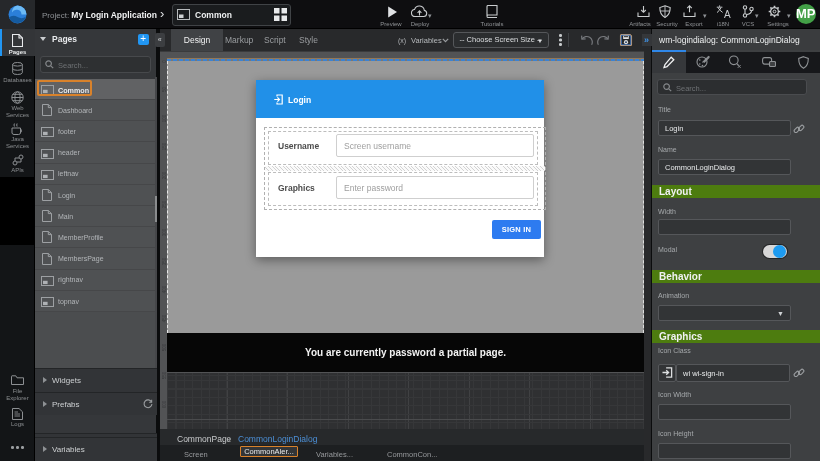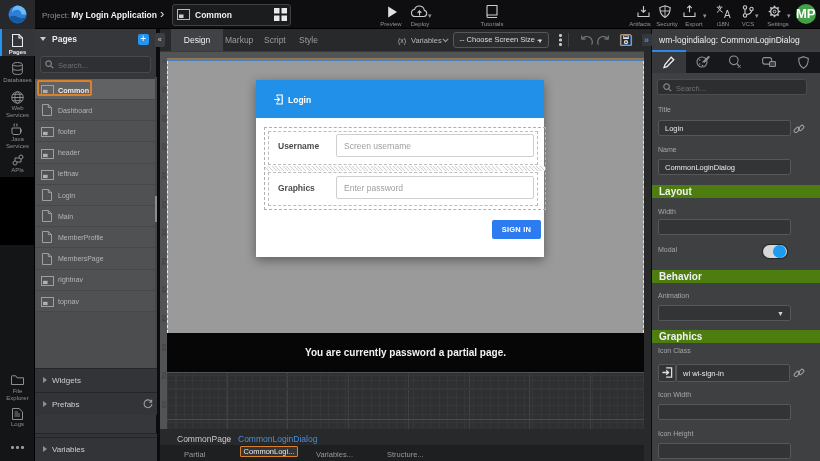--- a/index.html
+++ b/index.html
@@ -364,24 +364,24 @@
     repeating-linear-gradient(to bottom, #363739 0, #363739 1px, transparent 1px, transparent 8.5px),
     repeating-linear-gradient(to right, transparent 0, transparent 59.5px, #404143 59.5px, #404143 60.5px);background-position:0 0,0 7px,0 0;">
   <div style="position:absolute;left:0;top:46px;width:477px;height:1px;background:#4a4b4d;"></div>
 </div>
 
 <div class="abs" style="left:159.5px;top:429px;width:491.5px;height:16px;background:#27292b;"></div>
 <div class="abs" style="left:177px;top:434px;font-size:8.5px;color:#c9cbcd;">CommonPage</div>
 <div class="abs" style="left:228px;top:432.5px;font-size:9.5px;font-weight:bold;color:#85888b;">›</div>
 <div class="abs" style="left:238px;top:434px;font-size:8.5px;color:#4c8fd6;">CommonLoginDialog</div>
 <div class="abs" style="left:159.5px;top:445px;width:491.5px;height:16px;background:#1d1f21;"></div>
-<div class="abs" style="left:184px;top:450px;font-size:7.5px;color:#97999c;">Partial</div>
-<div class="abs" style="left:240px;top:446px;width:58px;height:10.5px;background:#333537;border:1.5px solid #d9822b;border-radius:1px;color:#e8eaeb;font-size:7.5px;line-height:10px;text-align:center;">CommonLogi...</div>
+<div class="abs" style="left:184px;top:450px;font-size:7.5px;color:#97999c;">Screen</div>
+<div class="abs" style="left:240px;top:446px;width:58px;height:10.5px;background:#333537;border:1.5px solid #d9822b;border-radius:1px;color:#e8eaeb;font-size:7.5px;line-height:10px;text-align:center;">CommonAler...</div>
 <div class="abs" style="left:316px;top:450px;font-size:7.5px;color:#97999c;">Variables...</div>
-<div class="abs" style="left:387px;top:450px;font-size:7.5px;color:#97999c;">Structure...</div>
+<div class="abs" style="left:387px;top:450px;font-size:7.5px;color:#97999c;">CommonCon...</div>
 
 <div id="dialog">
 <div class="abs" style="left:256px;top:80px;width:288px;height:176.5px;background:#fff;box-shadow:0 3px 10px rgba(0,0,0,0.4);"></div>
 <div class="abs" style="left:256px;top:80px;width:288px;height:38px;background:#2190e8;"></div>
 <svg class="abs" style="left:274px;top:94px;" width="9" height="11" viewBox="0 0 9 11">
       <path d="M3 2.6 L3 1 L8.2 1 L8.2 10 L3 10 L3 8.4" fill="none" stroke="#fff" stroke-width="1.2"></path>
       <path d="M0.3 5.5 L5.2 5.5 M3.4 3.4 L5.5 5.5 L3.4 7.6" fill="none" stroke="#fff" stroke-width="1.2"></path>
     </svg>
 <div class="abs" style="left:288px;top:95px;font-size:8.5px;font-weight:bold;color:#fff;">Login</div>
 

